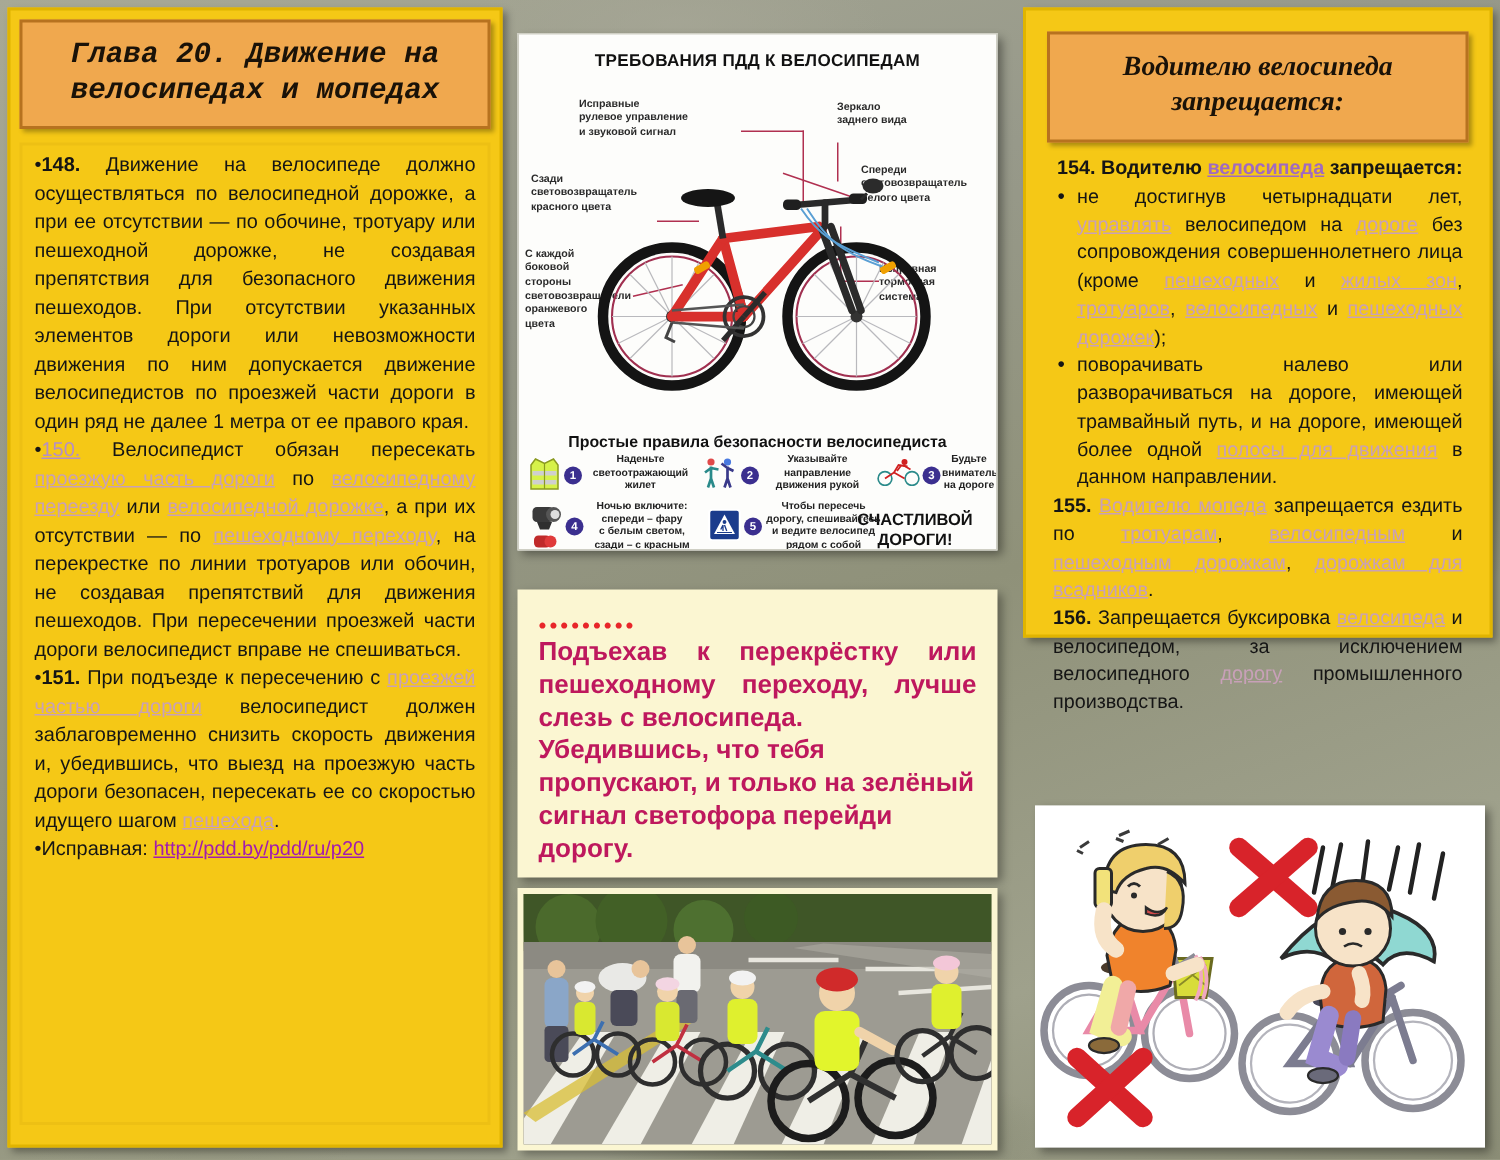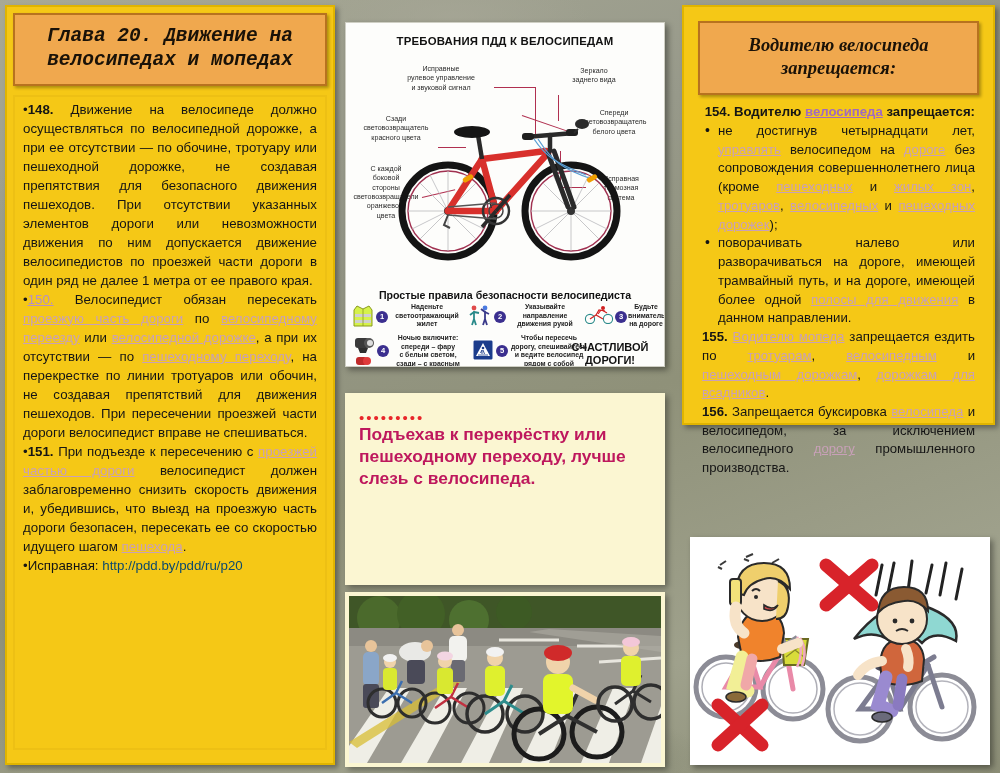--- a/index.html
+++ b/index.html
@@ -51,39 +51,39 @@
     font-size:13.3px;
     line-height:1.43;
     color:#151515;
     text-align:justify;
     text-justify:inter-word;
     height:648px;overflow:hidden;
   }
   #left-body p{margin:0 0 0 0;}
   .lnk{color:#b48ec8;text-decoration:underline;}
   .lnk2{color:#c8a0b8;text-decoration:underline;}
-  .src-lnk{color:#0c4a6e;}
+  .src-lnk{color:#a21caf;text-decoration:underline;}
   b.num{font-weight:bold;}
 
   
   #poster{
     left:345px;top:22px;width:320px;height:345px;
     background:#fdfdfb;
     border:1px solid #cfcfc4;
     box-shadow:3px 3px 6px rgba(0,0,0,.4);
     overflow:hidden;
   }
   #poster-title{
     text-align:center;font-weight:bold;font-size:11.4px;
     letter-spacing:.2px;color:#111;margin-top:12px;
   }
   #poster-stage{position:relative;width:320px;height:240px;}
   .plabel{
     position:absolute;font-size:7.1px;line-height:1.32;
-    color:#2a2a2a;text-align:center;font-weight:400;
+    color:#2a2a2a;text-align:left;font-weight:700;
   }
   .lead{position:absolute;background:#b03050;}
   .bikewrap{position:absolute;left:50px;top:52px;width:230px;height:170px;}
 
   #rules-title{
     text-align:center;font-weight:bold;font-size:10.6px;color:#111;
     margin-top:2px;
   }
   #rules-grid{
     position:relative;width:320px;height:88px;font-size:6.9px;color:#222;
@@ -357,20 +357,21 @@
     <div class="rule" style="left:162px;top:33px;width:82px;white-space:pre-line;">Чтобы пересечь
 дорогу, спешивайтесь
 и ведите велосипед
 рядом с собой</div>
   </div>
 </div>
 
 <div class="panel" id="msg">
   <span class="dots">•••••••••</span>
   <p>Подъехав к перекрёстку или пешеходному переходу, лучше слезь с велосипеда.</p>
+  <p>Убедившись, что тебя пропускают, и только на зелёный сигнал светофора перейди дорогу.</p>
 </div>
 
 <div class="panel" id="photo">
   <div id="photo-inner">
     <svg width="312" height="167" viewBox="0 0 312 167">
 
       <rect x="0" y="0" width="312" height="38" fill="#3f5627"></rect>
       <circle cx="30" cy="22" r="22" fill="#4b6a2c"></circle>
         <circle cx="72" cy="18" r="24" fill="#426026"></circle>
       <circle cx="120" cy="24" r="20" fill="#4e7030"></circle>

